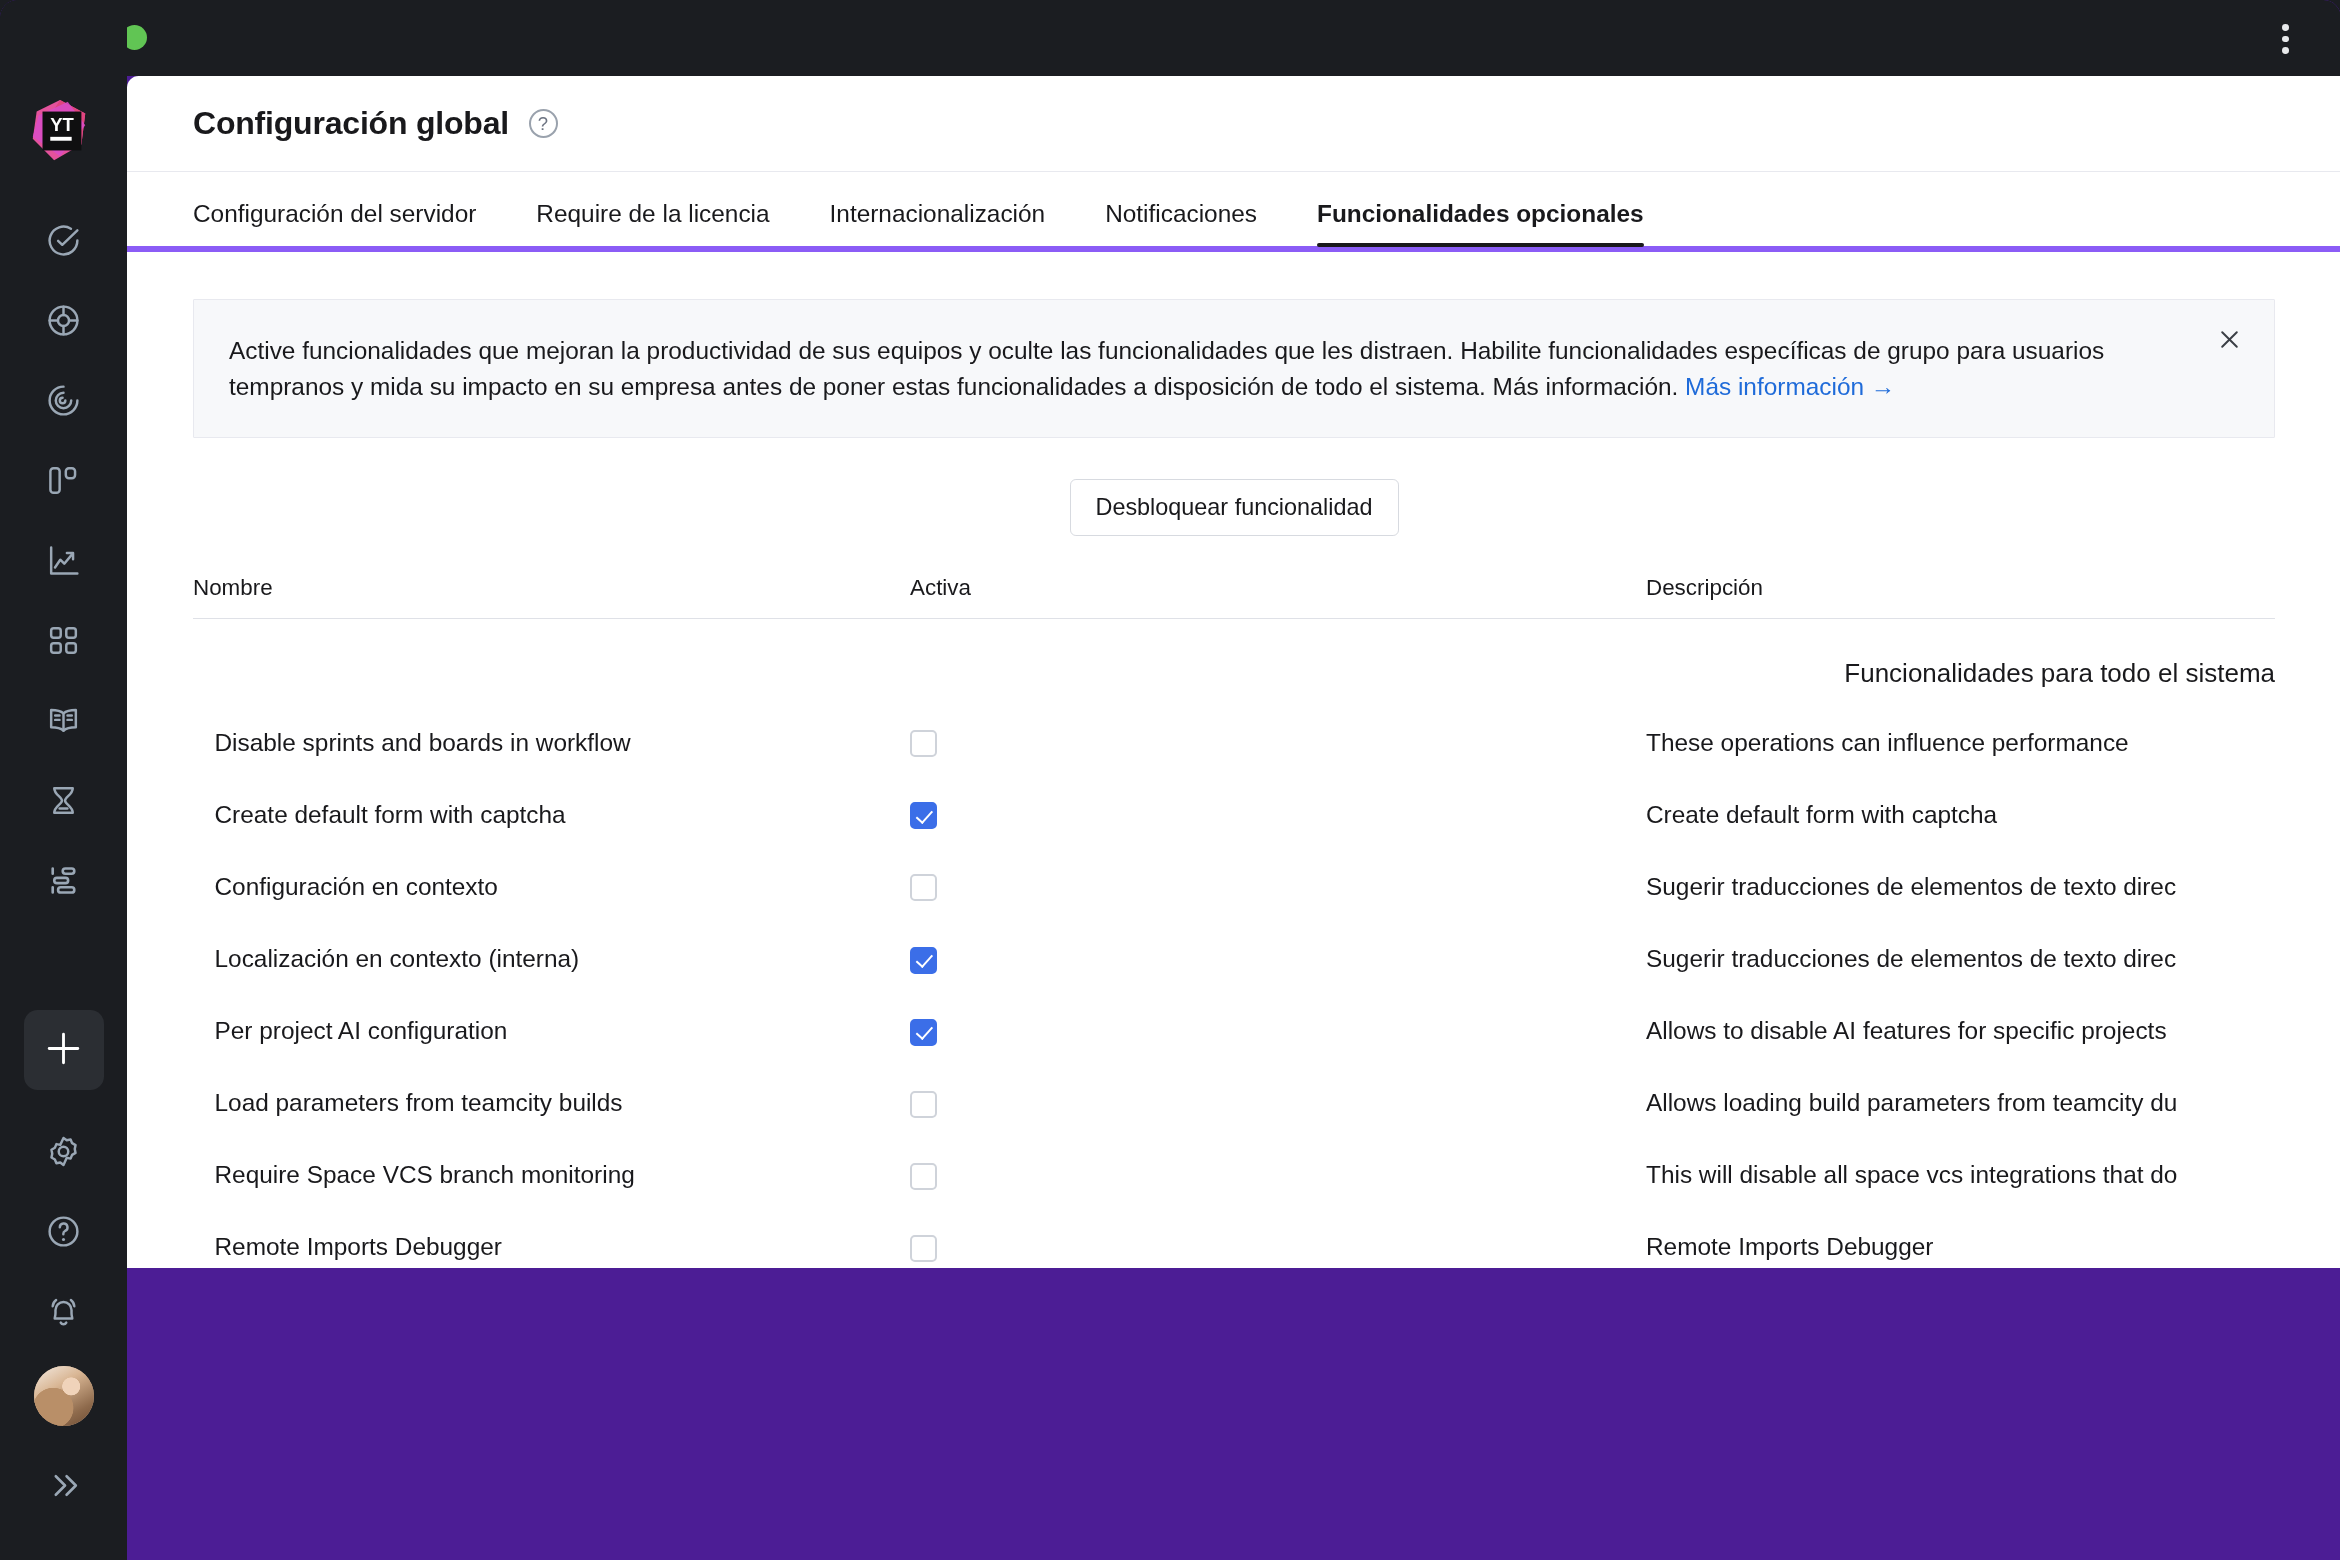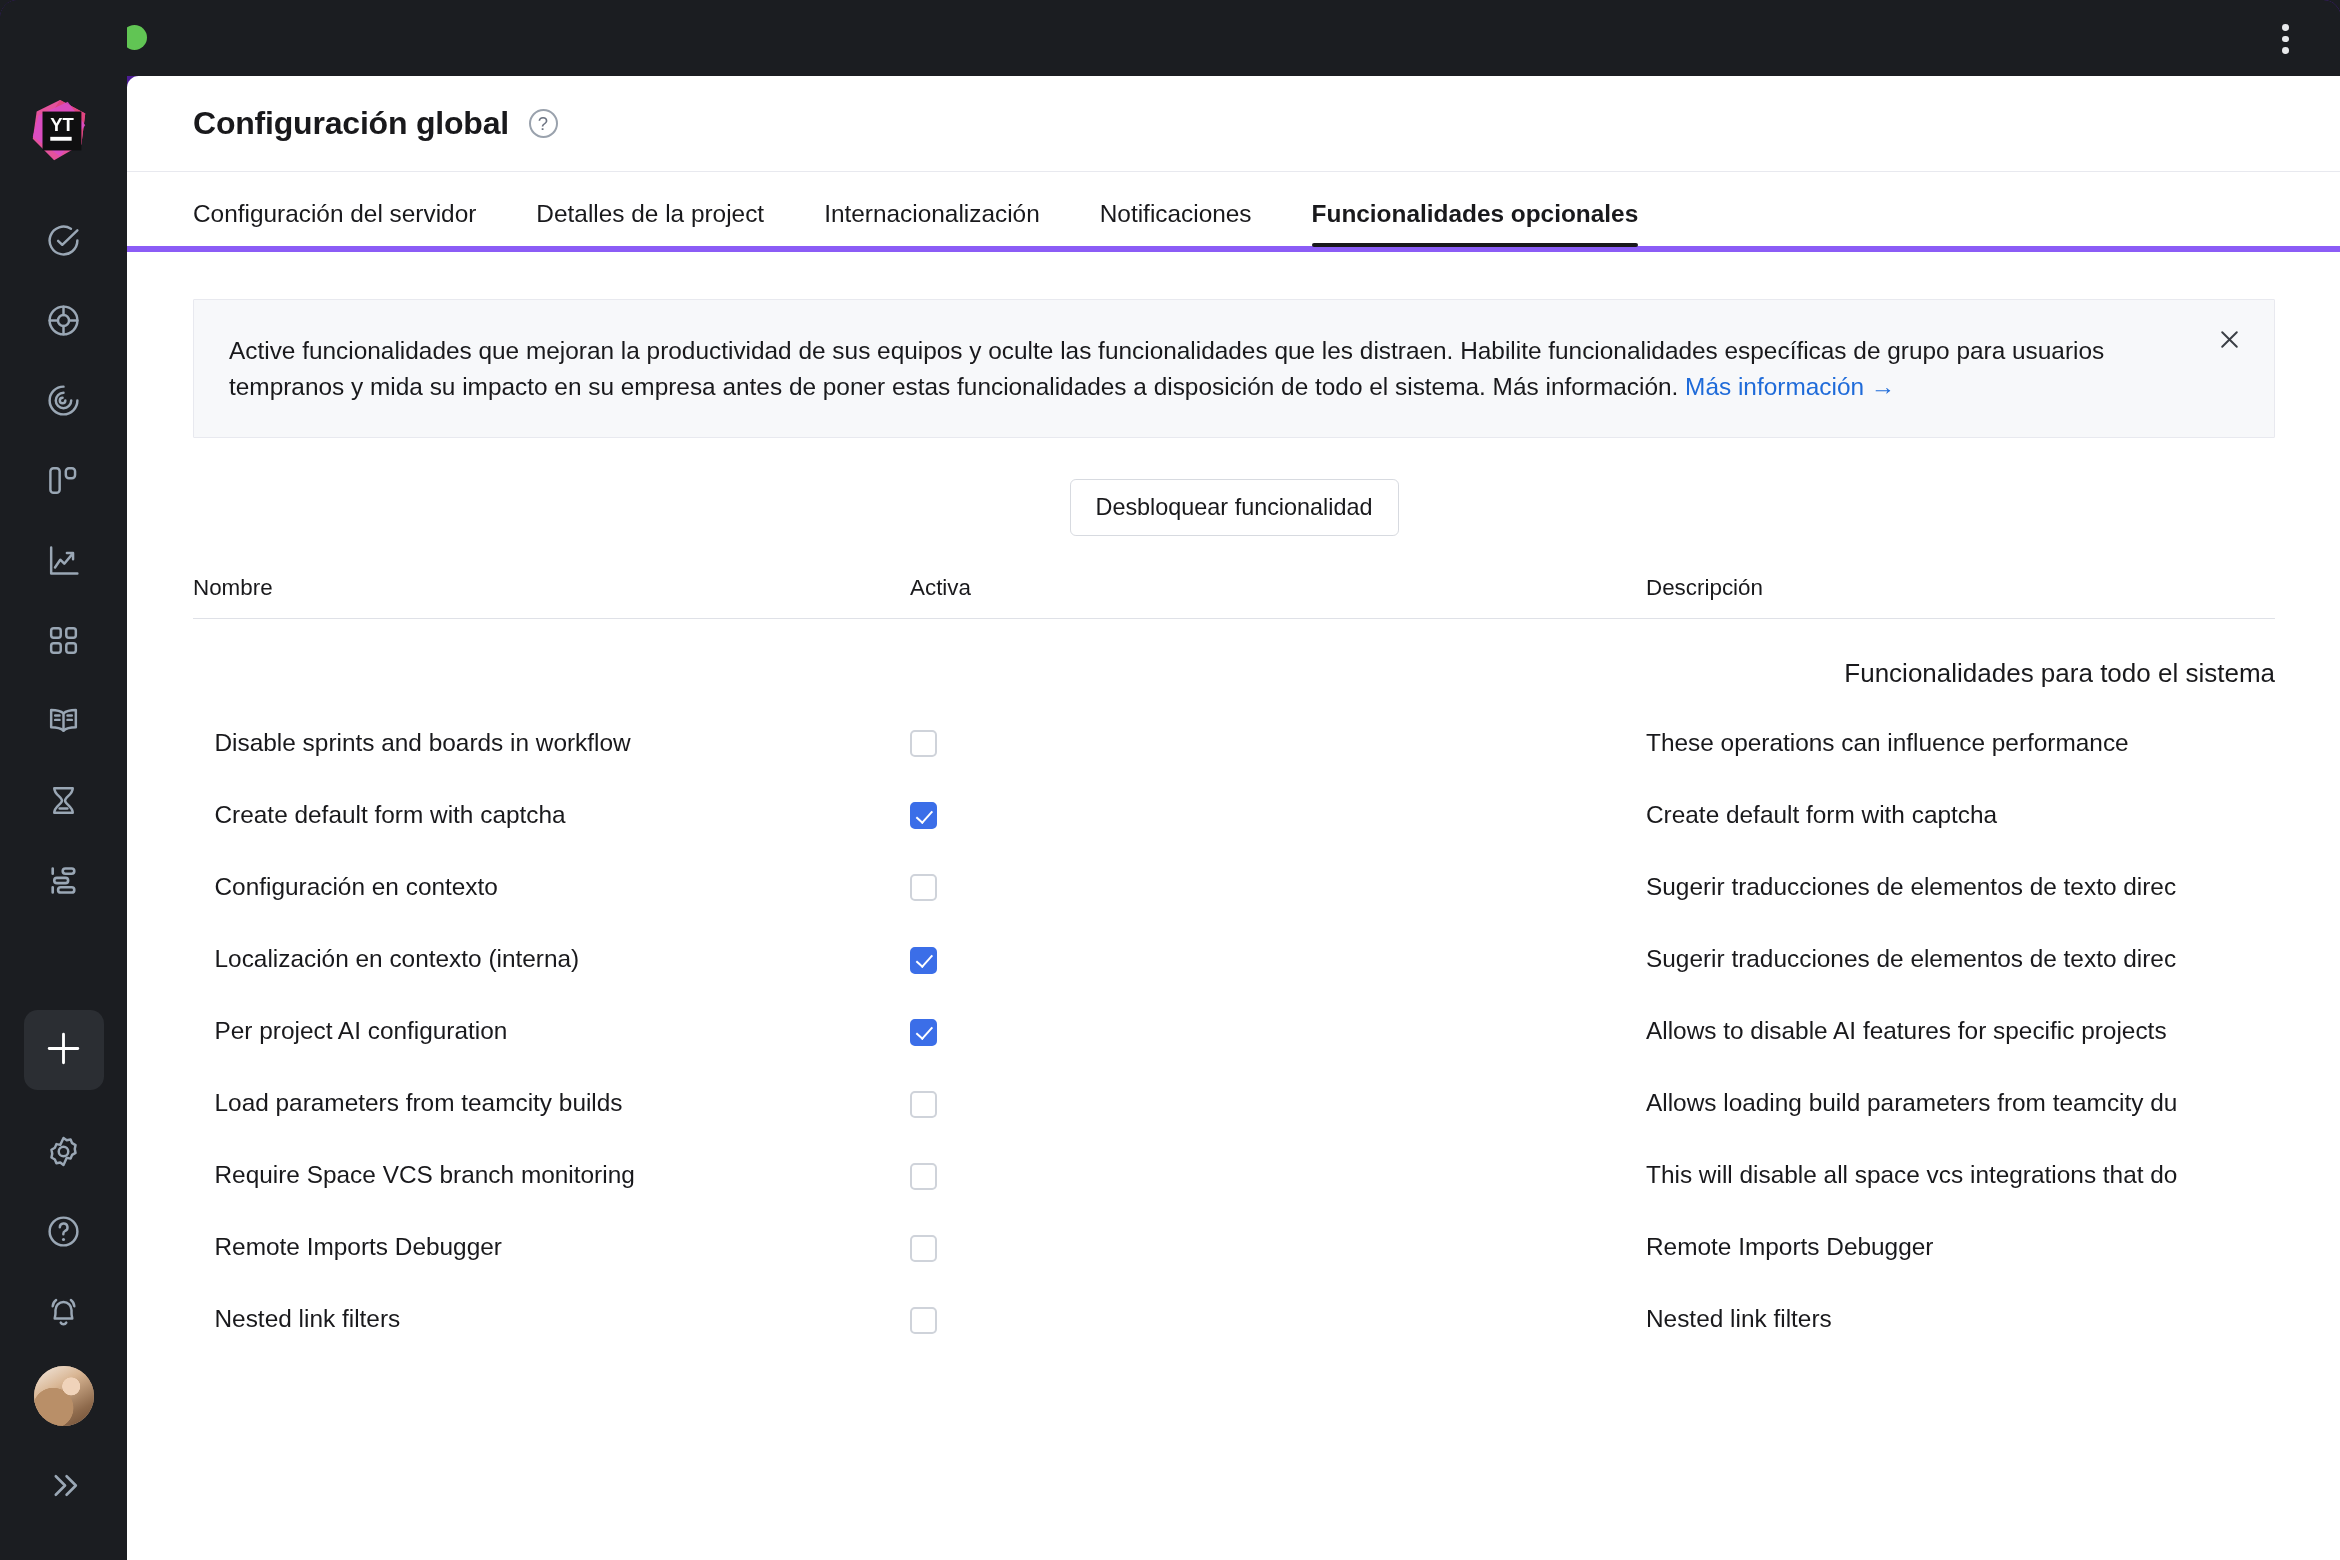--- a/index.html
+++ b/index.html
@@ -108,21 +108,21 @@
       radial-gradient(circle at 62% 34%, #f0d3ba 0 16%, transparent 17%),
       radial-gradient(circle at 32% 70%, #b98f68 0 34%, transparent 35%),
       linear-gradient(150deg, #f4ece4 0%, #d9b694 35%, #8e6a4c 75%, #6b4b33 100%);
   }
 
   
   .panel {
     position: absolute;
     top: 76px; left: 127px;
     width: 2214px;
-    height: 1484px;
+    height: 1192px;
     background: #ffffff;
     border-radius: 11.7px 0 0 0;
     overflow: hidden;
   }
 
   .page-head {
     height: 96px;
     display: flex;
     align-items: center;
     padding: 0 0 0 66px;
@@ -456,21 +456,21 @@
 
   <div class="panel">
 
     <div class="page-head">
       <span class="page-title">Configuración global</span>
       <span class="help-circle">?</span>
     </div>
 
     <div class="tabs">
       <div class="tab">Configuración del servidor</div>
-      <div class="tab">Detalles de la project</div>
+      <div class="tab">Require de la licencia</div>
       <div class="tab">Internacionalización</div>
       <div class="tab">Notificaciones</div>
       <div class="tab active">Funcionalidades opcionales</div>
     </div>
 
     <div class="content">
 
       <div class="banner">
         <p><span>Active funcionalidades que mejoran la productividad de sus equipos y oculte las funcionalidades que les distraen. Habilite funcionalidades específicas de grupo para usuarios tempranos y mida su impacto en su empresa antes de poner estas funcionalidades a disposición de todo el sistema. Más información. </span><a href="#">Más información →</a></p>
         <div class="banner-close">

